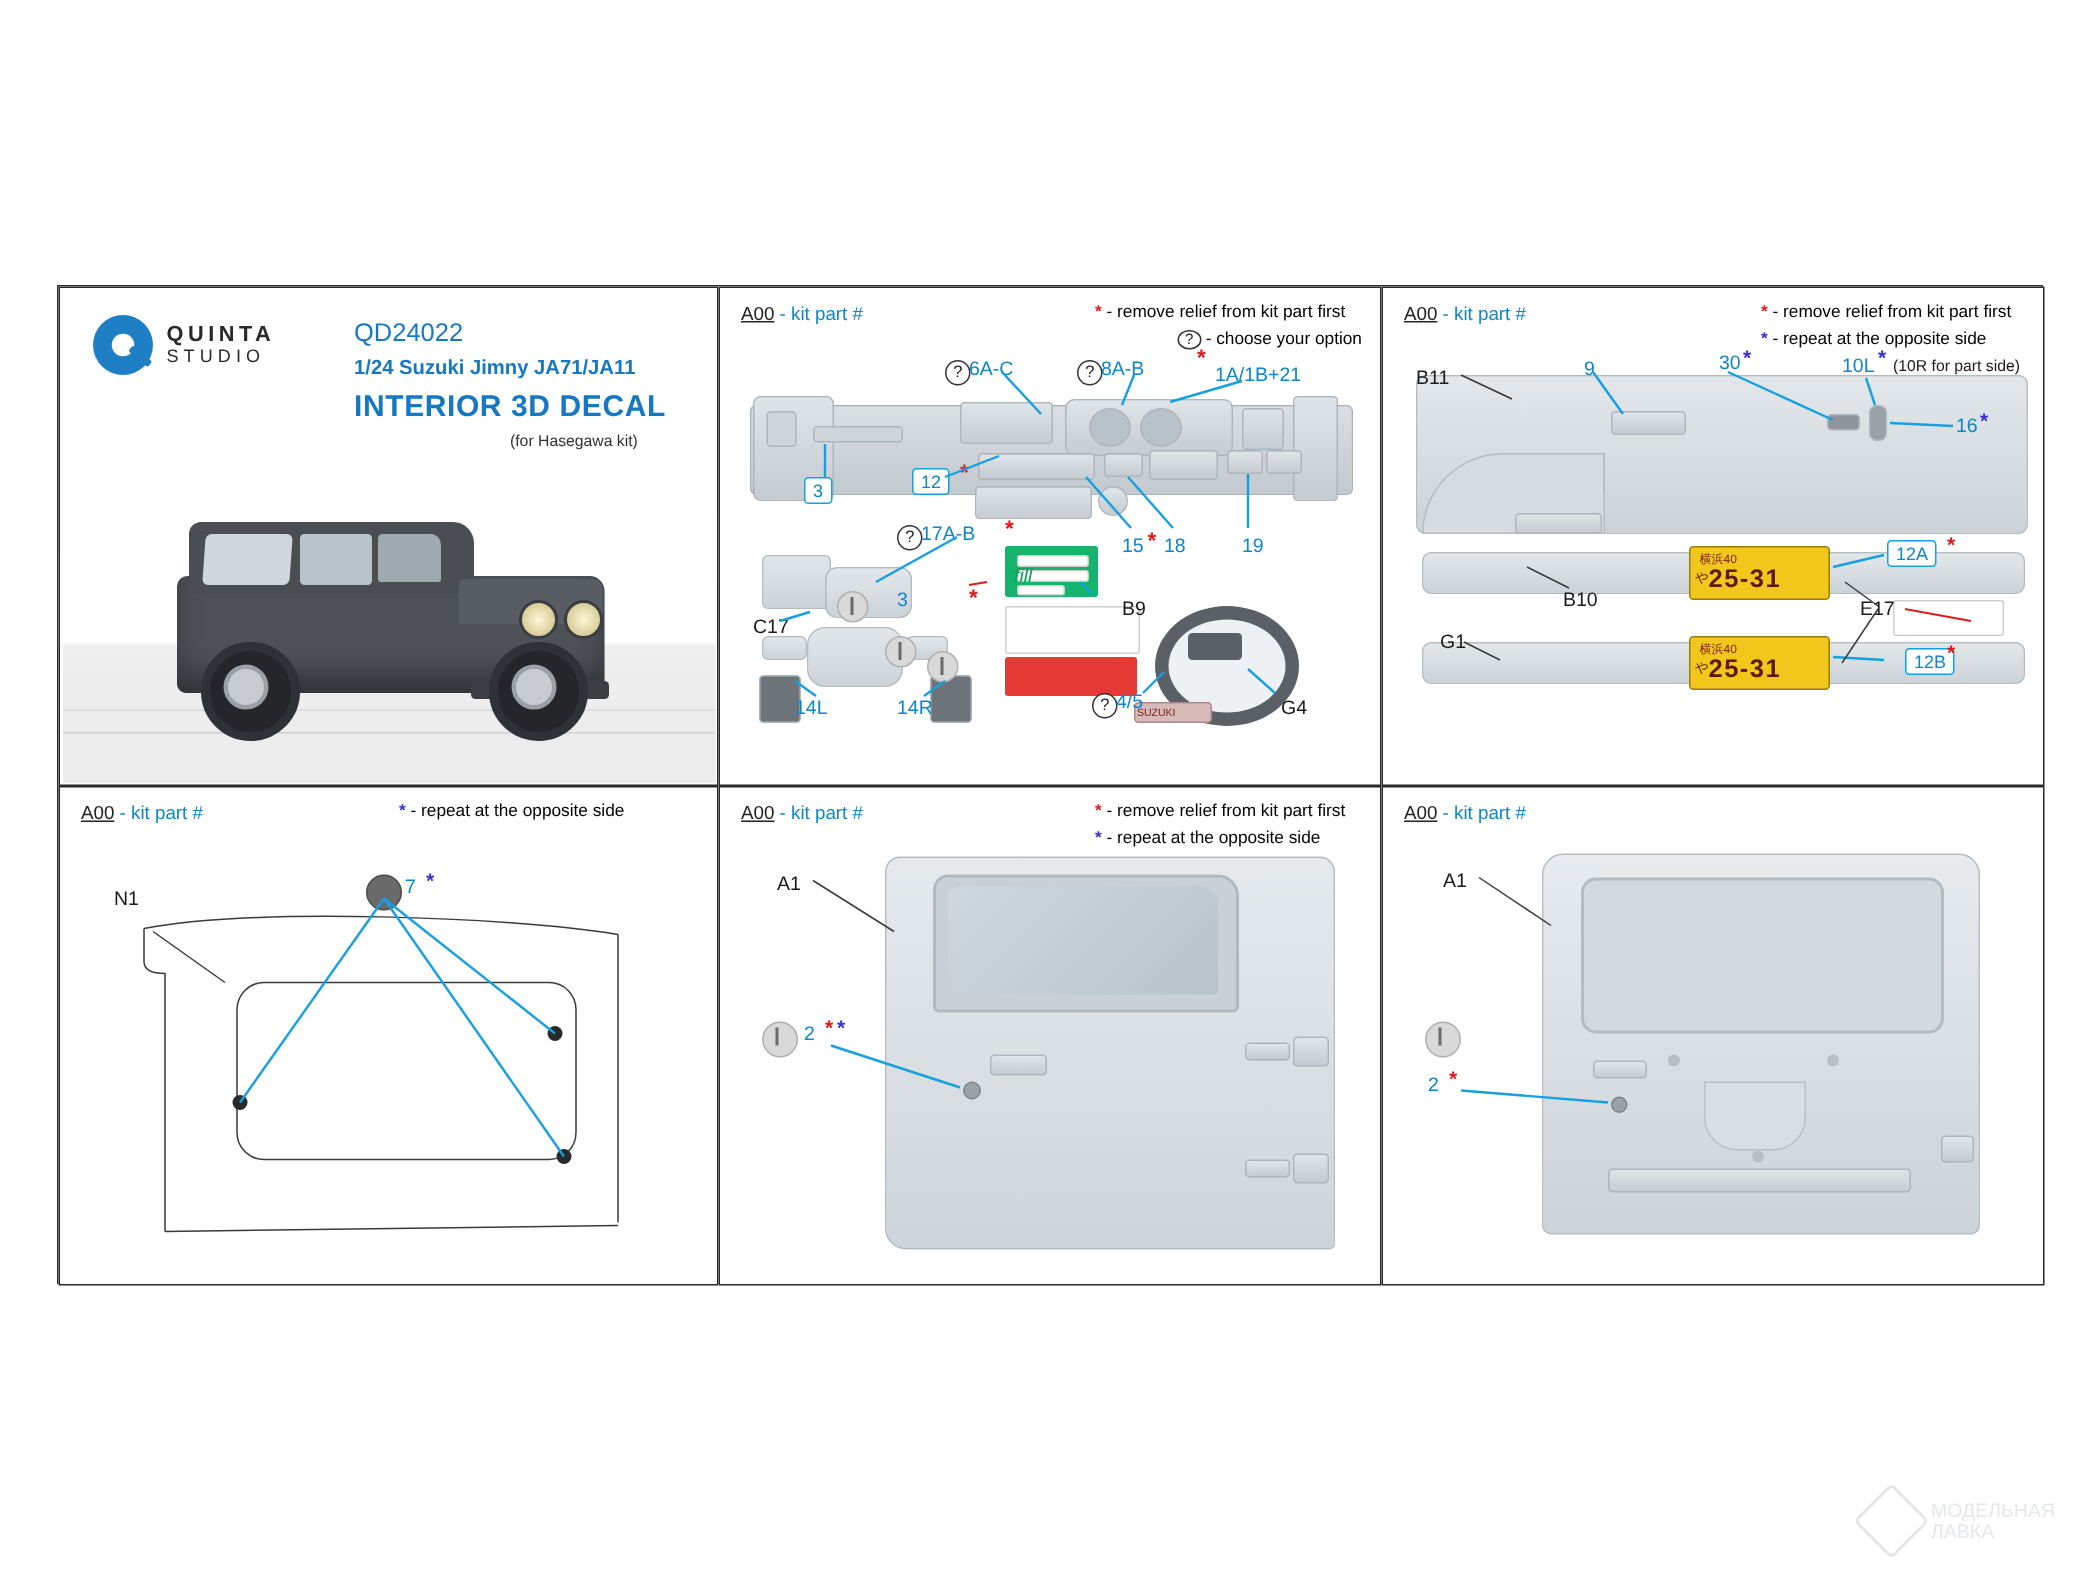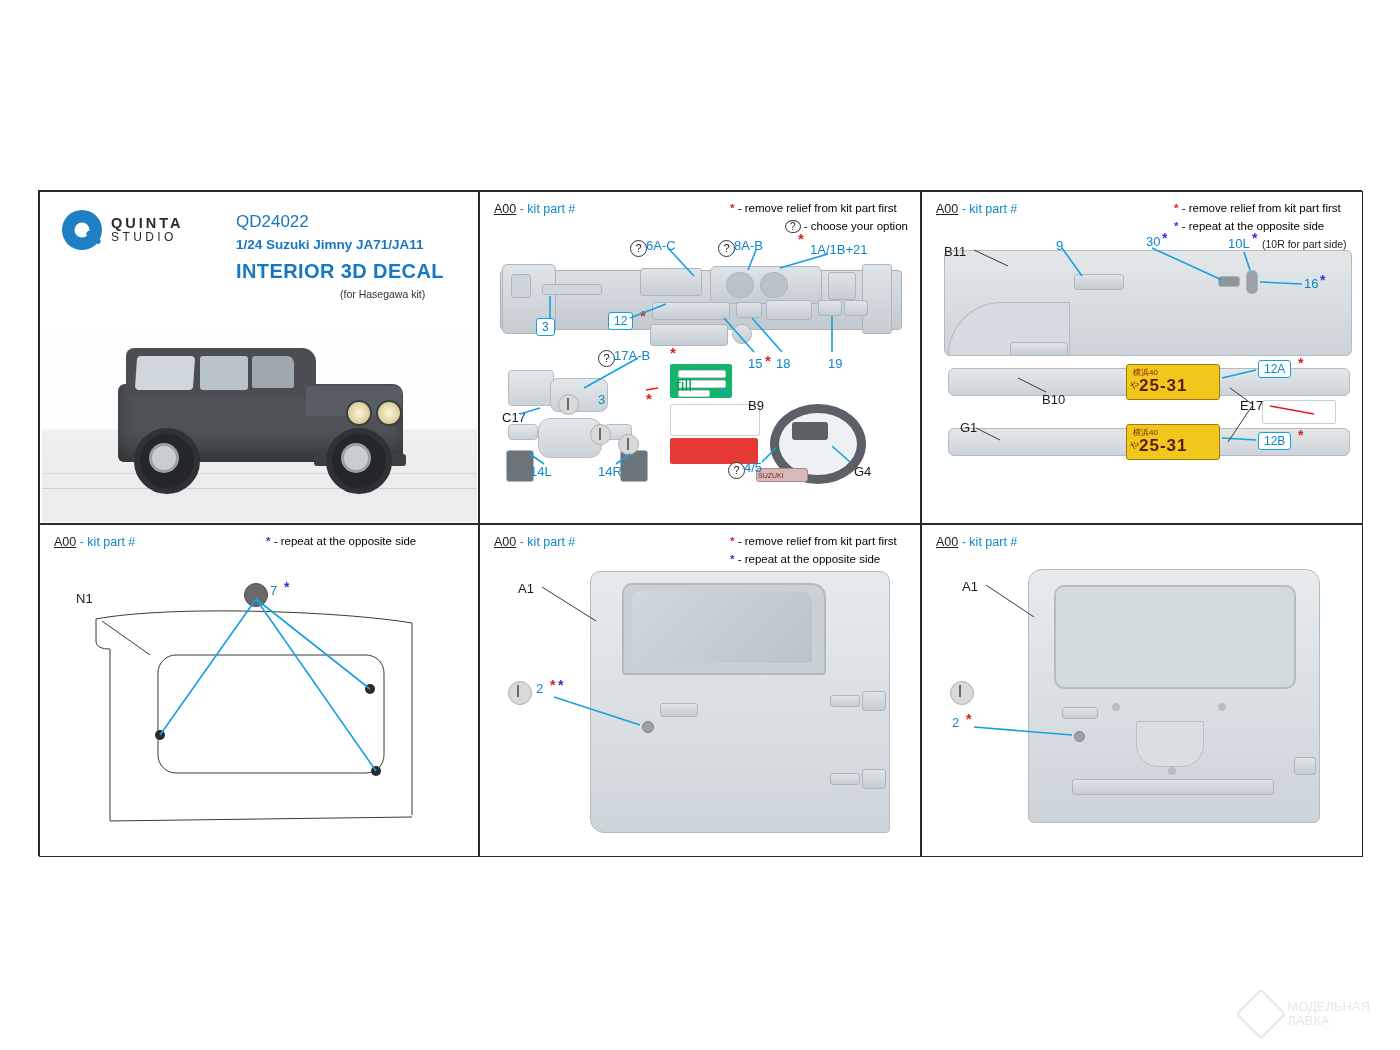--- a/index.html
+++ b/index.html
@@ -202,21 +202,21 @@
     <div class="lbl" style="left:285px;top:160px;font-size:15px;color:#e01b1b;font-weight:bold;">*</div>
     <div class="numlbl" style="left:296px;top:164px;">18</div>
     <div class="numlbl" style="left:348px;top:164px;">19</div>
 
     <div class="numlbl" style="left:118px;top:200px;">3</div>
     <div class="lbl" style="left:166px;top:198px;font-size:15px;color:#e01b1b;font-weight:bold;">*</div>
     <div class="blklbl" style="left:268px;top:206px;">B9</div>
     <div class="blklbl" style="left:22px;top:218px;">C17</div>
     <div class="numlbl" style="left:50px;top:272px;">14L</div>
     <div class="numlbl" style="left:118px;top:272px;">14R</div>
-    <div class="lbl" style="left:196px;top:184px;font-size:17px;color:#0aa05a;">fill</div>
+    <div class="lbl" style="left:196px;top:184px;font-size:13px;color:#0aa05a;font-style:italic;">fill</div>
 
     <div class="qmark" style="left:248px;top:270px;">?</div>
     <div class="numlbl" style="left:264px;top:268px;">4/5</div>
     <div class="blklbl" style="left:374px;top:272px;">G4</div>
     <div class="lbl" style="left:278px;top:280px;font-size:7px;color:#7a1f14;">SUZUKI</div>
 
     <svg class="ov">
       <path class="ln" d="M188 56 L214 84"></path>
       <path class="ln" d="M276 58 L268 78"></path>
       <path class="ln" d="M348 62 L300 76"></path>
@@ -280,21 +280,21 @@
     <div class="lbl purple" style="left:330px;top:38px;font-size:14px;font-weight:bold;">*</div>
     <div class="lbl blk" style="left:340px;top:46px;font-size:10.5px;">(10R for part side)</div>
     <div class="numlbl" style="left:382px;top:84px;">16</div>
     <div class="lbl purple" style="left:398px;top:80px;font-size:14px;font-weight:bold;">*</div>
 
     <div class="blklbl" style="left:120px;top:200px;">B10</div>
     <div class="blklbl" style="left:38px;top:228px;">G1</div>
     <div class="blklbl" style="left:318px;top:206px;">E17</div>
     <div class="tag" style="left:336px;top:168px;">12A</div>
     <div class="lbl" style="left:376px;top:163px;font-size:14px;color:#e01b1b;font-weight:bold;">*</div>
-    <div class="tag" style="left:336px;top:240px;">12B</div>
+    <div class="tag" style="left:348px;top:240px;">12B</div>
     <div class="lbl" style="left:376px;top:235px;font-size:14px;color:#e01b1b;font-weight:bold;">*</div>
 
     <svg class="ov">
       <path class="lnk" d="M52 58 L86 74"></path>
       <path class="ln" d="M140 56 L160 84"></path>
       <path class="ln" d="M230 56 L300 88"></path>
       <path class="ln" d="M322 60 L328 78"></path>
       <path class="ln" d="M380 92 L338 90"></path>
       <path class="lnk" d="M124 200 L96 186"></path>
       <path class="lnk" d="M54 236 L78 248"></path>

